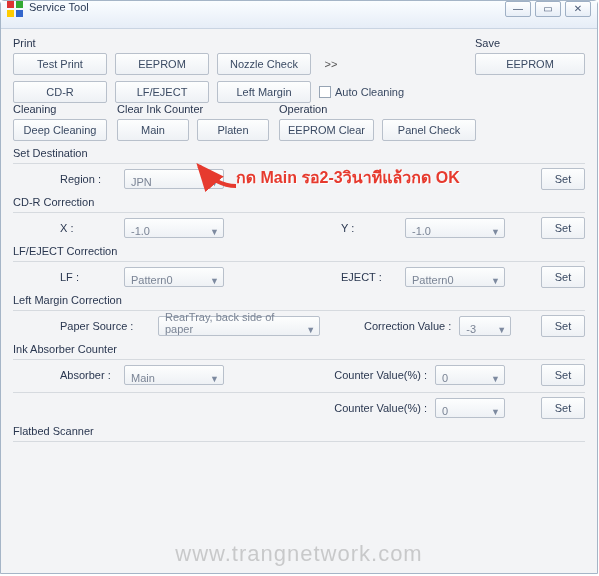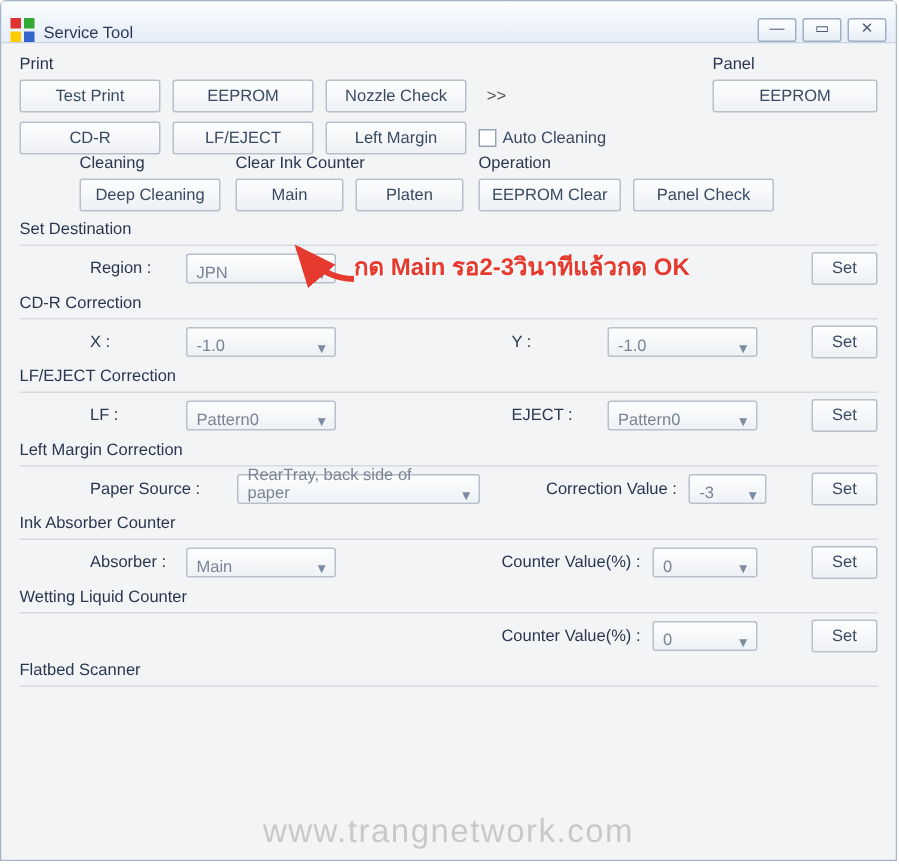--- a/index.html
+++ b/index.html
@@ -18,21 +18,21 @@
     border: 1px solid #a5b5c7;
     border-radius: 4px 4px 0 0;
     width: 598px;
     height: 574px;
     background: linear-gradient(#fdfeff,#f0f3f8 28px,#f3f4f6 28px);
     position: relative;
   }
   .titlebar {
     height: 28px;
     display: flex;
-    align-items: flex-end;
+    align-items: flex-start;
     padding: 0 6px;
     background: linear-gradient(#fafdff,#e6edf7);
     border-bottom: 1px solid #c9d4e2;
   }
   .appicon {
     width:16px;height:16px;margin-right:6px;
     background:
       linear-gradient(#d33,#d33) 0 0/7px 7px no-repeat,
       linear-gradient(#3a3,#3a3) 9px 0/7px 7px no-repeat,
       linear-gradient(#fc0,#fc0) 0 9px/7px 7px no-repeat,
@@ -58,21 +58,21 @@
   }
   .btn.sm { min-width:72px; }
   .btn.set { min-width:44px; }
   .arrows { min-width:24px; color:#555; text-align:center;}
   .chk { display:flex; align-items:center; gap:4px; color:#3a4a63;}
   .chkbox { width:12px;height:12px;border:1px solid #97a4b4;background:#fff;}
   .top { display:flex; gap:10px; }
   .top .left { flex:1; }
   .top .right { width:110px; }
   .grp-label{ color:#2a3750; margin-bottom:4px; display:block;}
-  .threecol { display:flex; gap:10px; margin-bottom:6px;margin-left:40px;}
+  .threecol { display:flex; gap:10px; margin-bottom:6px;}
   .threecol .col { }
   .formrow { display:flex; align-items:center; gap:8px;margin-left:47px;}
   .lbl { color:#2a3750; min-width:56px; }
   .lbl.w90{min-width:90px;}
   .lbl.w115{min-width:115px;}
   .select {
     height:20px; border:1px solid #b8c0cb; border-radius:2px;
     background:linear-gradient(#fdfefe,#eef1f5);
     color:#7a8495; display:flex; align-items:flex-end; justify-content:space-between;
     padding:0 4px 0 6px; cursor:default; font-size:11px;
@@ -125,21 +125,21 @@
           <div class="btn">CD-R</div>
           <div class="btn">LF/EJECT</div>
           <div class="btn">Left Margin</div>
           <div class="chk">
             <div class="chkbox"></div>
             <span>Auto Cleaning</span>
           </div>
         </div>
       </div>
       <div class="right">
-        <span class="grp-label">Panel</span>
+        <span class="grp-label">Save</span>
         <div class="btn">EEPROM</div>
       </div>
     </div>
 
     <div class="threecol">
       <div class="col">
         <span class="grp-label">Cleaning</span>
         <div class="btn">Deep Cleaning</div>
       </div>
       <div class="col">
@@ -240,21 +240,20 @@
         <span class="lbl w115" style="text-align:right">Counter Value(%) :</span>
         <div class="select w70">
             <span>0</span>
             <span class="caret">▼</span>
           </div>
         <div style="width:20px"></div>
         <div class="btn set">Set</div>
       </div>
     </div>
 
-    <div class="section-title">Wetting Liquid Counter</div>
     <div class="hline">
       <div class="formrow">
         <div class="spacer"></div>
         <span class="lbl w115" style="text-align:right">Counter Value(%) :</span>
         <div class="select w70">
             <span>0</span>
             <span class="caret">▼</span>
           </div>
         <div style="width:20px"></div>
         <div class="btn set">Set</div>

